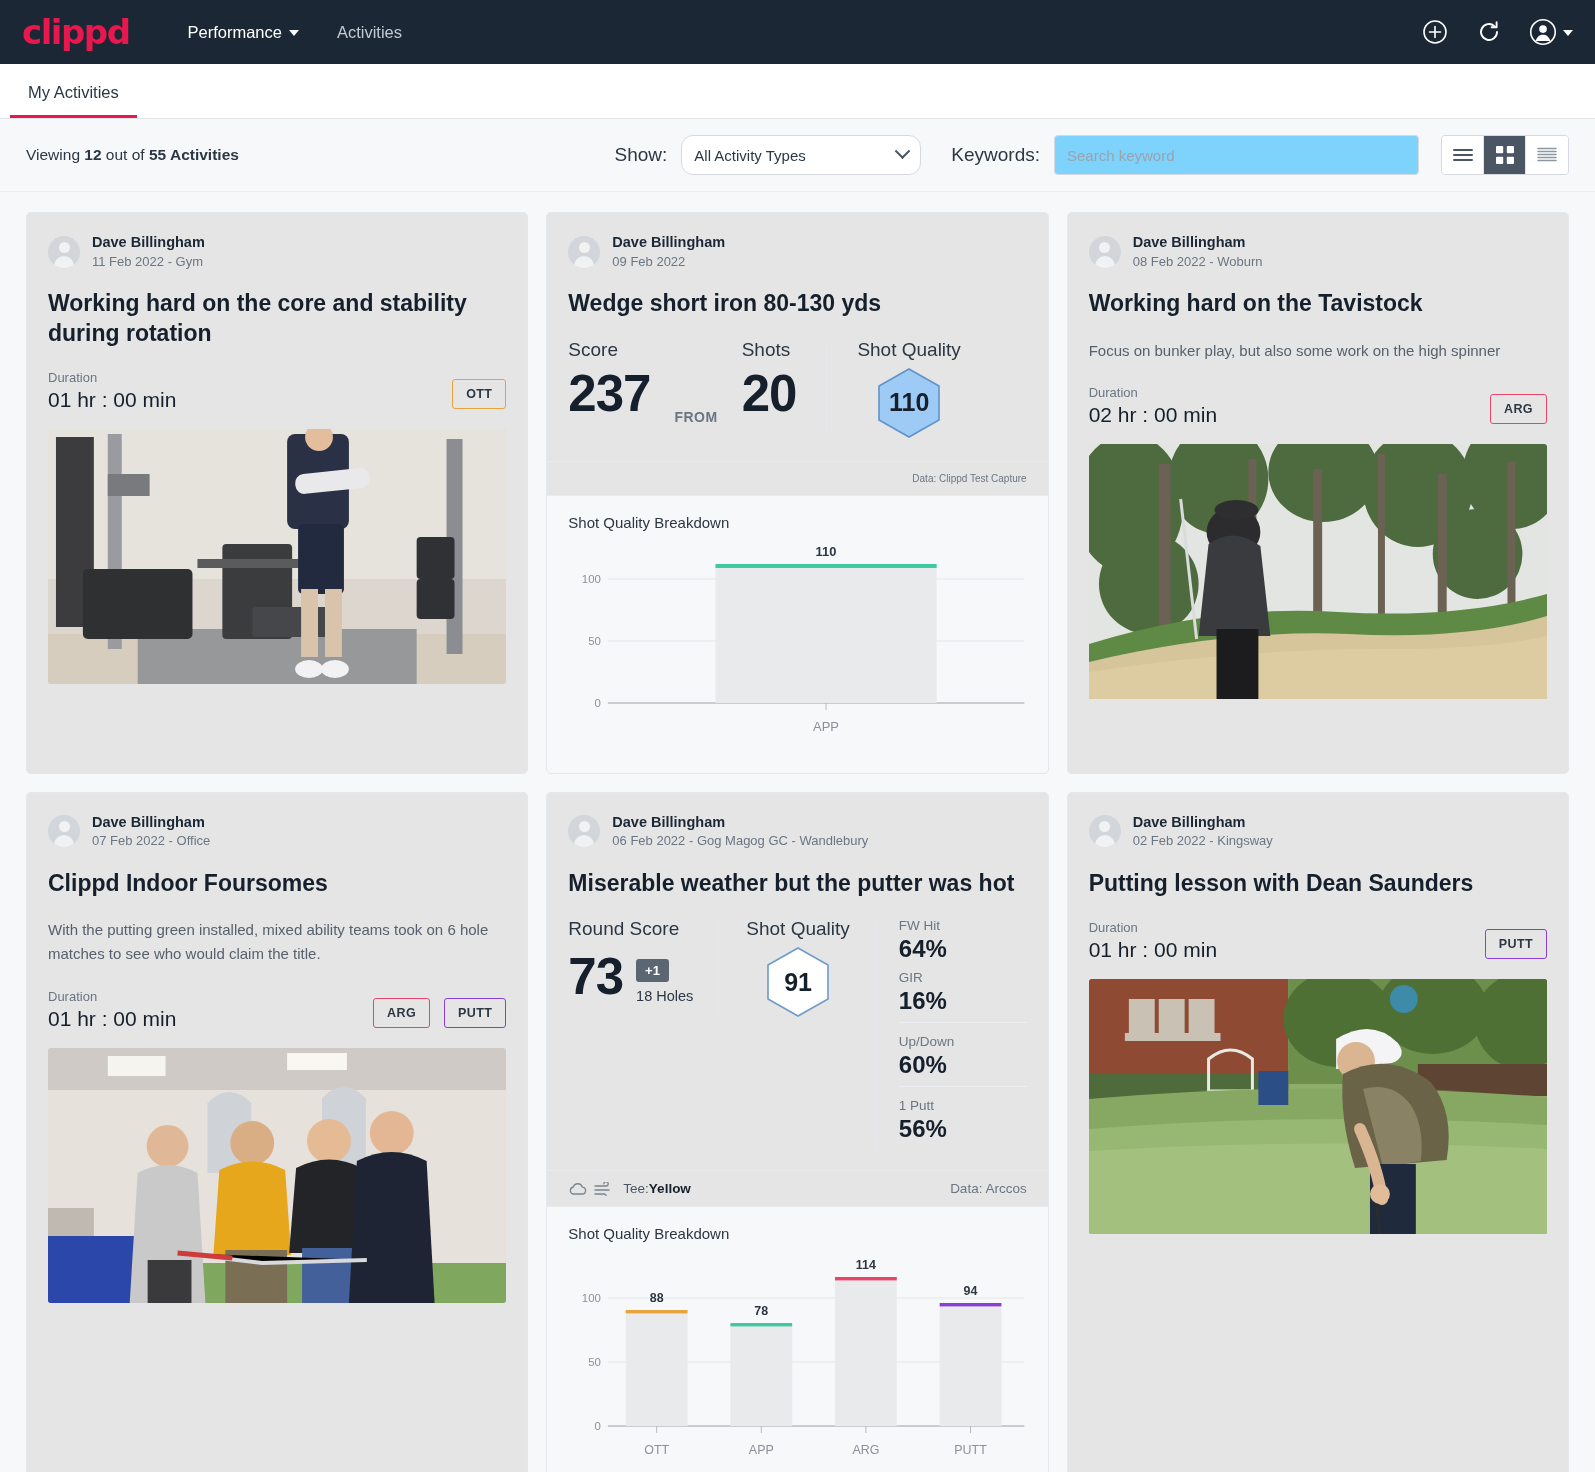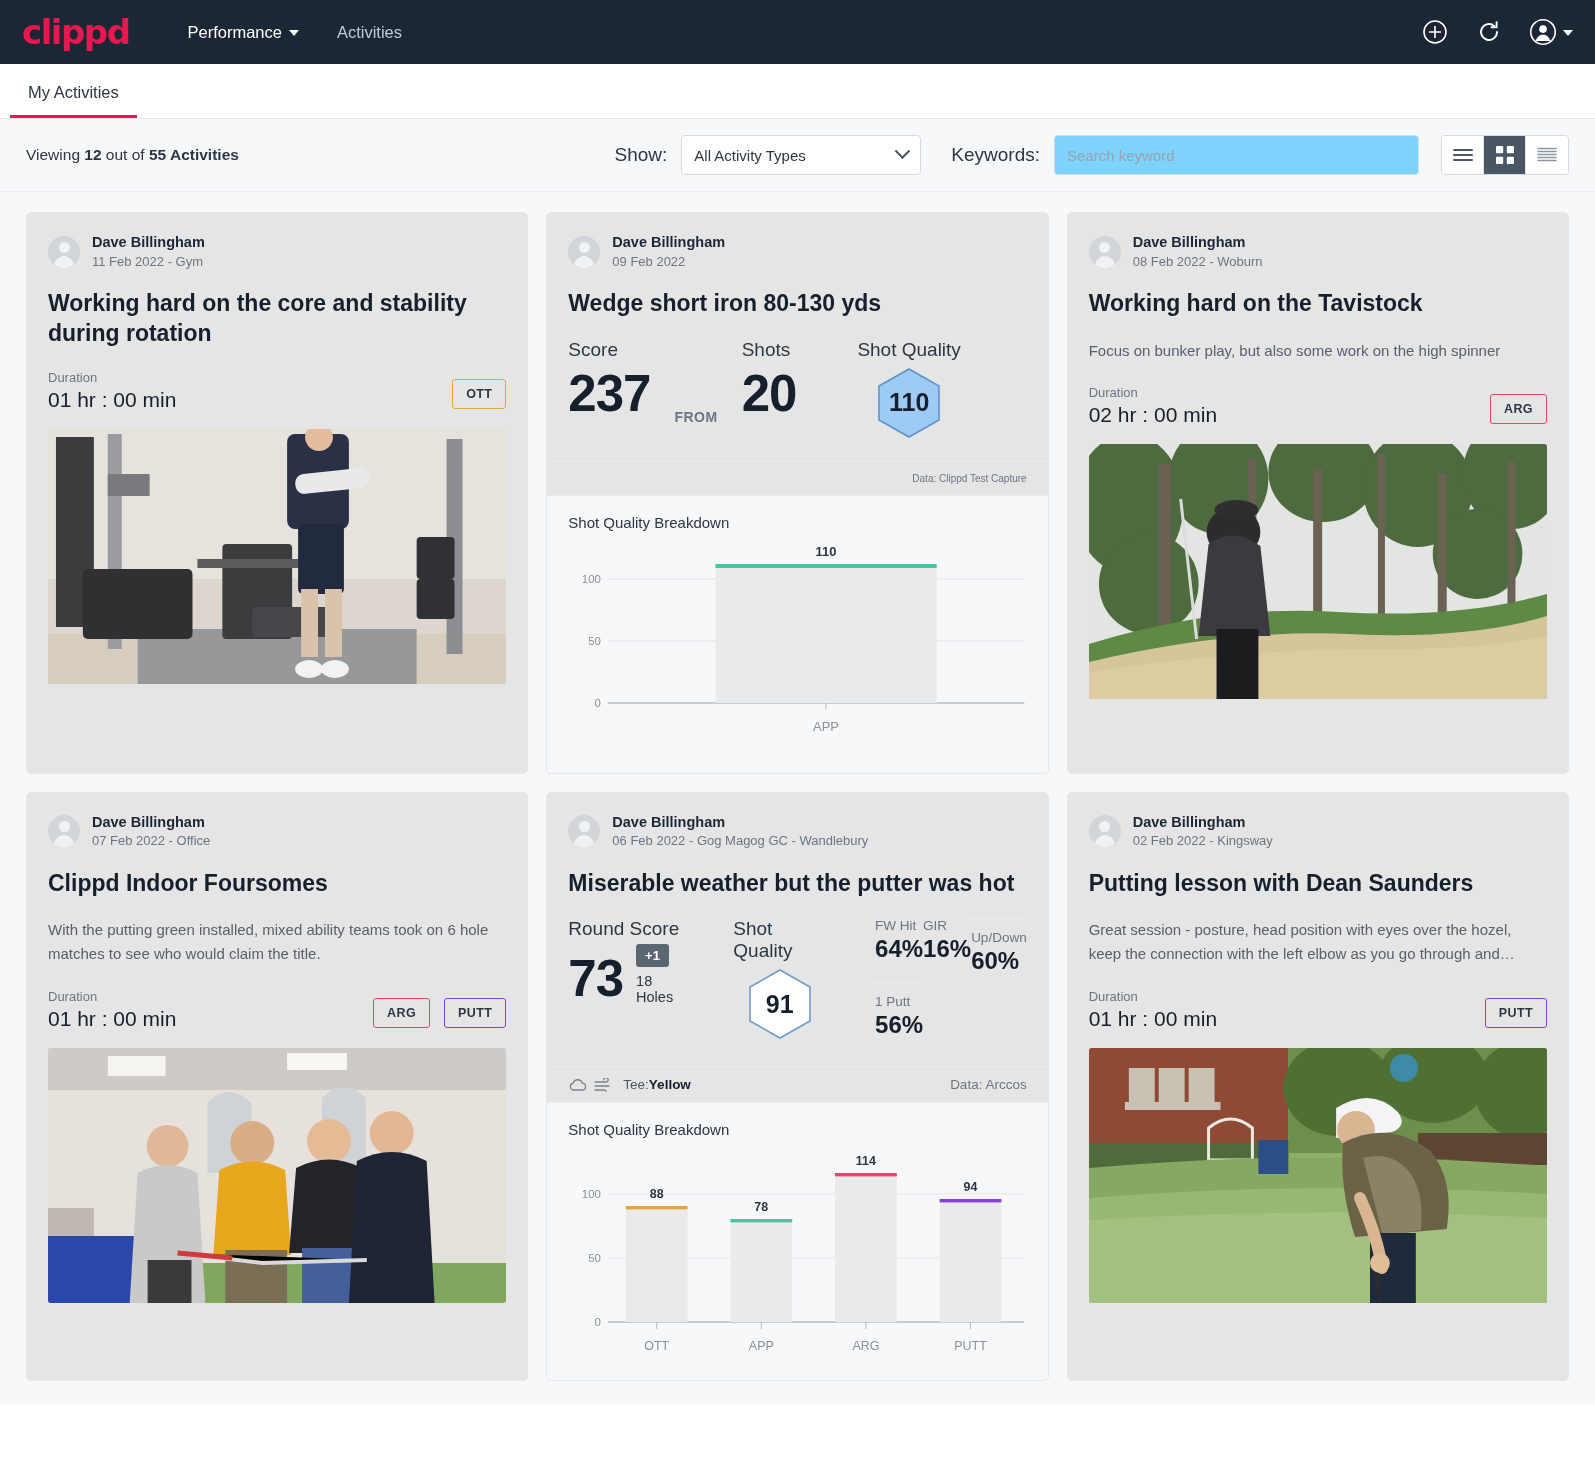--- a/index.html
+++ b/index.html
@@ -88,21 +88,21 @@
   .fb-label {
     font-size: 19px;
     color: #2c3744;
     margin-right: 14px;
   }
   .select {
     width: 240px;
     height: 40px;
     background: #ffffff;
     border: 1px solid #d6dae0;
-    border-radius: 4px;
+    border-radius: 12px;
     display: flex;
     align-items: center;
     padding: 0 12px;
     font-size: 15px;
     color: #2c3744;
     cursor: pointer;
     margin-right: 30px;
   }
   .select .sel-val { flex: 1; }
   .chev {
@@ -310,21 +310,21 @@
     padding: 0 26px;
     display: flex; flex-direction: column; align-items: center;
   }
   .rs-right {
     border-left: 1px solid #e4e7eb;
     padding-left: 22px;
     flex: 1;
   }
   .pct-grid {
     display: grid;
-    grid-template-columns: 1fr 1fr 1fr;
+    grid-template-columns: 1fr;
   }
   .pct-cell { padding: 0 0 7px 0; }
   .pct-cell.row2 { padding-top: 11px; border-top: 1px solid #eceef1; }
   .pct-lab { font-size: 13.5px; color: #6b7683; }
   .pct-val { font-size: 24px; font-weight: bold; color: #16202c; margin-top: 2px; }
   .teerow {
     border-top: 1px solid #e9ebee;
     padding: 10px 21px;
     display: flex;
     align-items: center;
@@ -744,21 +744,20 @@
   <div class="card">
     <div class="card-pad">
       <div class="who">
         <div class="ava"></div>
         <div>
           <div class="who-name">Dave Billingham</div>
           <div class="who-meta">02 Feb 2022 - Kingsway</div>
         </div>
       </div>
       <div class="card-title">Putting lesson with Dean Saunders</div>
-      <div class="card-desc">Great session - posture, head position with eyes over the hozel, keep the connection with the left elbow as you go through and…</div>
       <div class="dur-row">
         <div>
           <div class="dur-lab">Duration</div>
           <div class="dur-val">01 hr : 00 min</div>
         </div>
         <div class="tags">
           <div class="tag putt">PUTT</div>
         </div>
       </div>
     </div>

